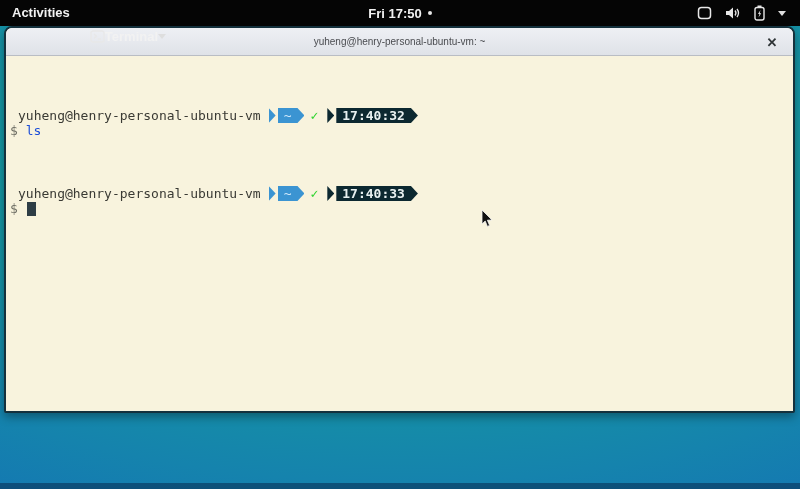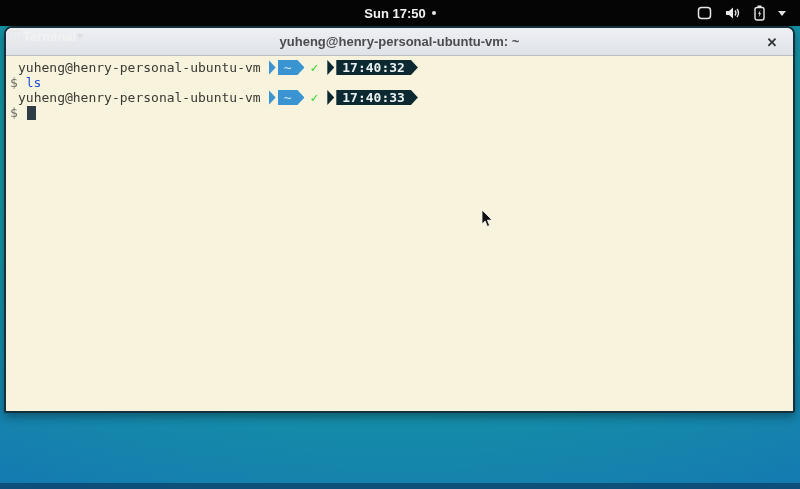--- a/index.html
+++ b/index.html
@@ -43,34 +43,34 @@
     position:absolute; left:4px; top:26px; width:791px; height:387px;
     border:2px solid #14313d; border-radius:8px 8px 2px 2px;
     box-shadow:0 4px 10px rgba(0,0,0,0.35);
     overflow:hidden; z-index:10; background:#f8f3dd;
   }
   .titlebar{
     height:28px; background:linear-gradient(#eef0f4,#dfe2e8);
     border-bottom:1px solid #b9bdc4;
     display:flex; align-items:center; justify-content:center; position:relative;
   }
-  .titlebar .title{ font-size:13px; font-weight:700; color:#4a4c50; white-space:pre; }
+  .titlebar .title{ font-size:10px; font-weight:400; color:#4a4c50; white-space:pre; }
   .close-button{
     position:absolute; right:10px; top:0; height:28px; width:22px;
     display:flex; align-items:center; justify-content:center;
     color:#2e3436; font-size:13px; font-weight:700; cursor:default;
   }
 
   .screen{
     height:356px; background:#f8f3dd; padding:4px 0 0 4px;
     font-family:"DejaVu Sans Mono", monospace; font-size:13px; line-height:15px;
     color:#3a3a34;
   }
   .trow{ display:flex; align-items:center; height:15px; white-space:pre; }
-  .prompt-row{ padding-left:8px; }
+  .prompt-row{ padding-left:8px;margin-top:48px; }
   .user{ color:#3a3a34; }
 
   
   .pl-lead{ width:7px; height:15px; margin:0 2px 0 8px;
     clip-path:polygon(0 0,100% 50%,0 100%); }
   .pl-body{ height:15px; line-height:15px;
     clip-path:polygon(0 0,calc(100% - 7px) 0,100% 50%,calc(100% - 7px) 100%,0 100%);
     padding:0 13px 0 6px; }
   .seg-blue-lead{ background:#3b94d2; }
   .seg-blue{ background:#3b94d2; color:#cfe8fb; }
@@ -87,36 +87,37 @@
   }
 
   
   .mouse-pointer{ position:absolute; left:481px; top:210px; z-index:99; }
 </style>
 </head>
 <body>
 
 <div class="top-bar">
   <div class="tb-left">
+    <div class="activities">Activities</div>
     <div class="app-menu">
       <span class="tb-icon">
         <svg width="15" height="13" viewBox="0 0 15 13">
           <rect x="1" y="1" width="13" height="11" rx="2" fill="none" stroke="#e8e8e8" stroke-width="1.4"></rect>
           <path d="M4 4 L6.5 6.2 L4 8.4" fill="none" stroke="#e8e8e8" stroke-width="1.3"></path>
           <line x1="7.5" y1="9" x2="11" y2="9" stroke="#e8e8e8" stroke-width="1.3"></line>
         </svg>
       </span>
       <span class="label">Terminal</span>
       <span class="chev-down"></span>
     </div>
   </div>
 
   <div class="tb-center">
     <div class="clock-button">
-      <span>Sun 17:50</span>
+      <span>Fri 17:50</span>
       <span class="notif-dot"></span>
     </div>
   </div>
 
   <div class="tb-right">
     <span class="tb-icon">
       <svg width="15" height="14" viewBox="0 0 15 14">
         <rect x="1.5" y="1.5" width="12" height="11" rx="3" fill="none" stroke="#e8e8e8" stroke-width="1.5"></rect>
       </svg>
     </span>

